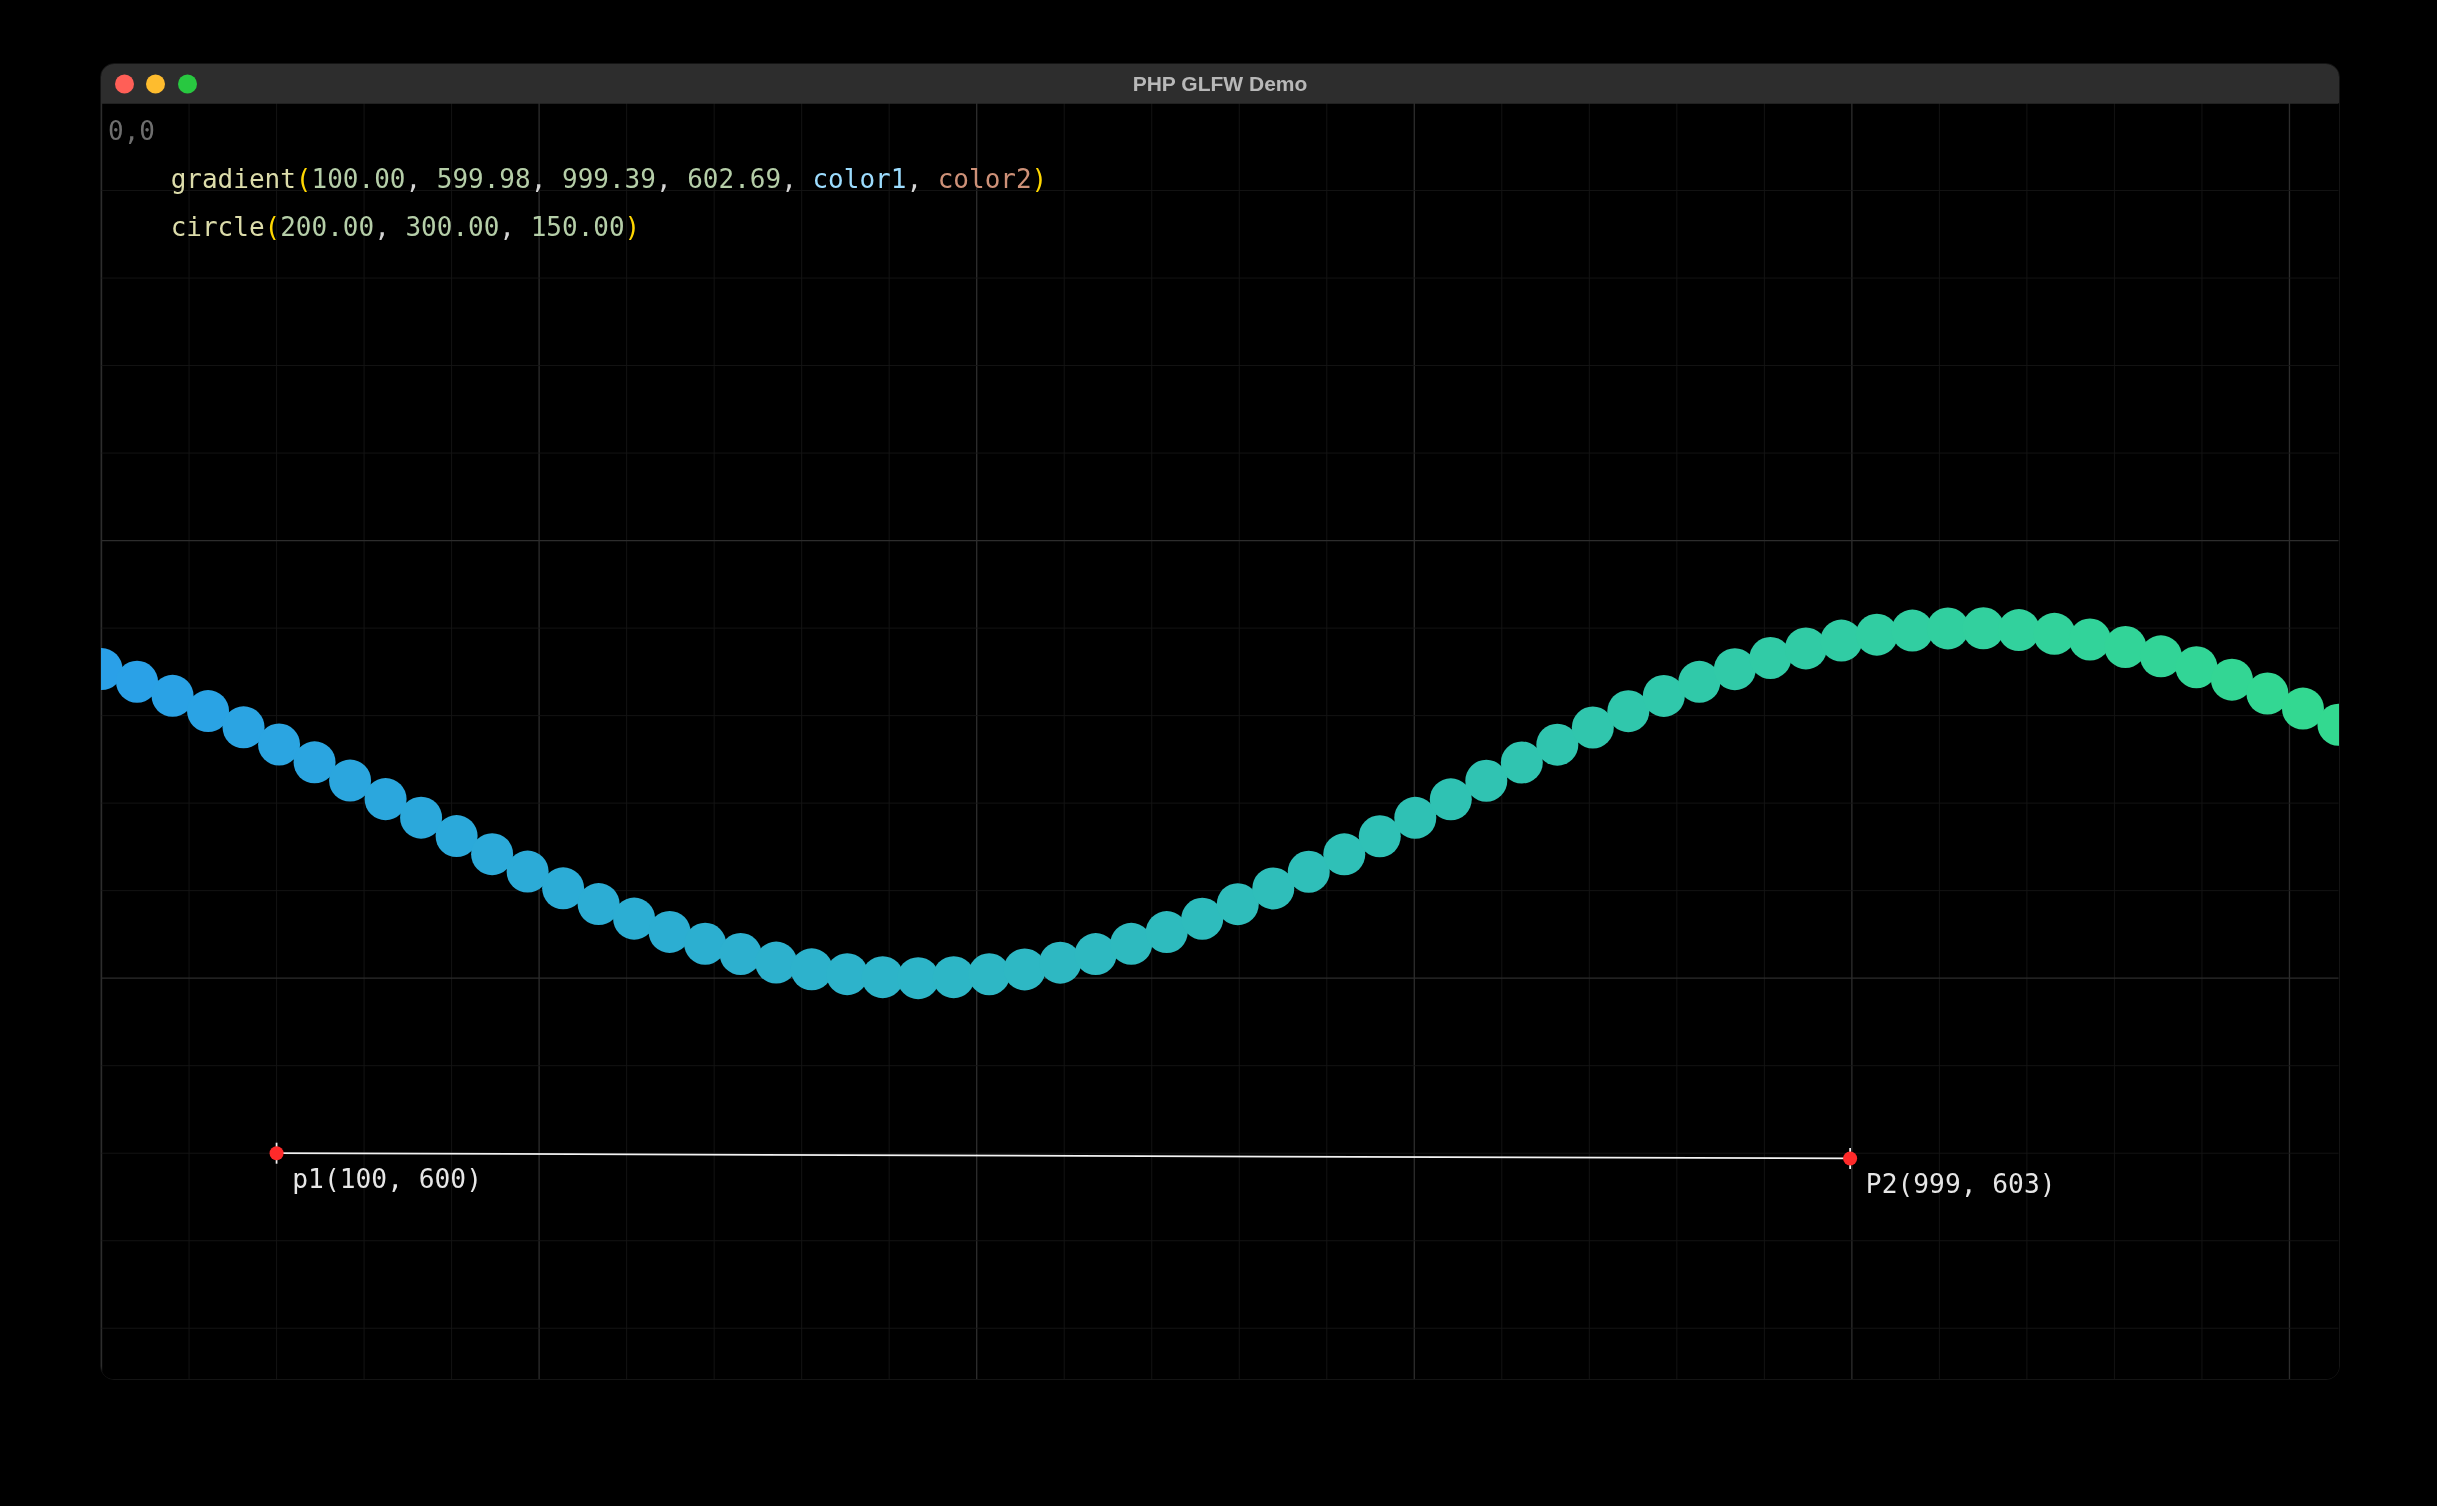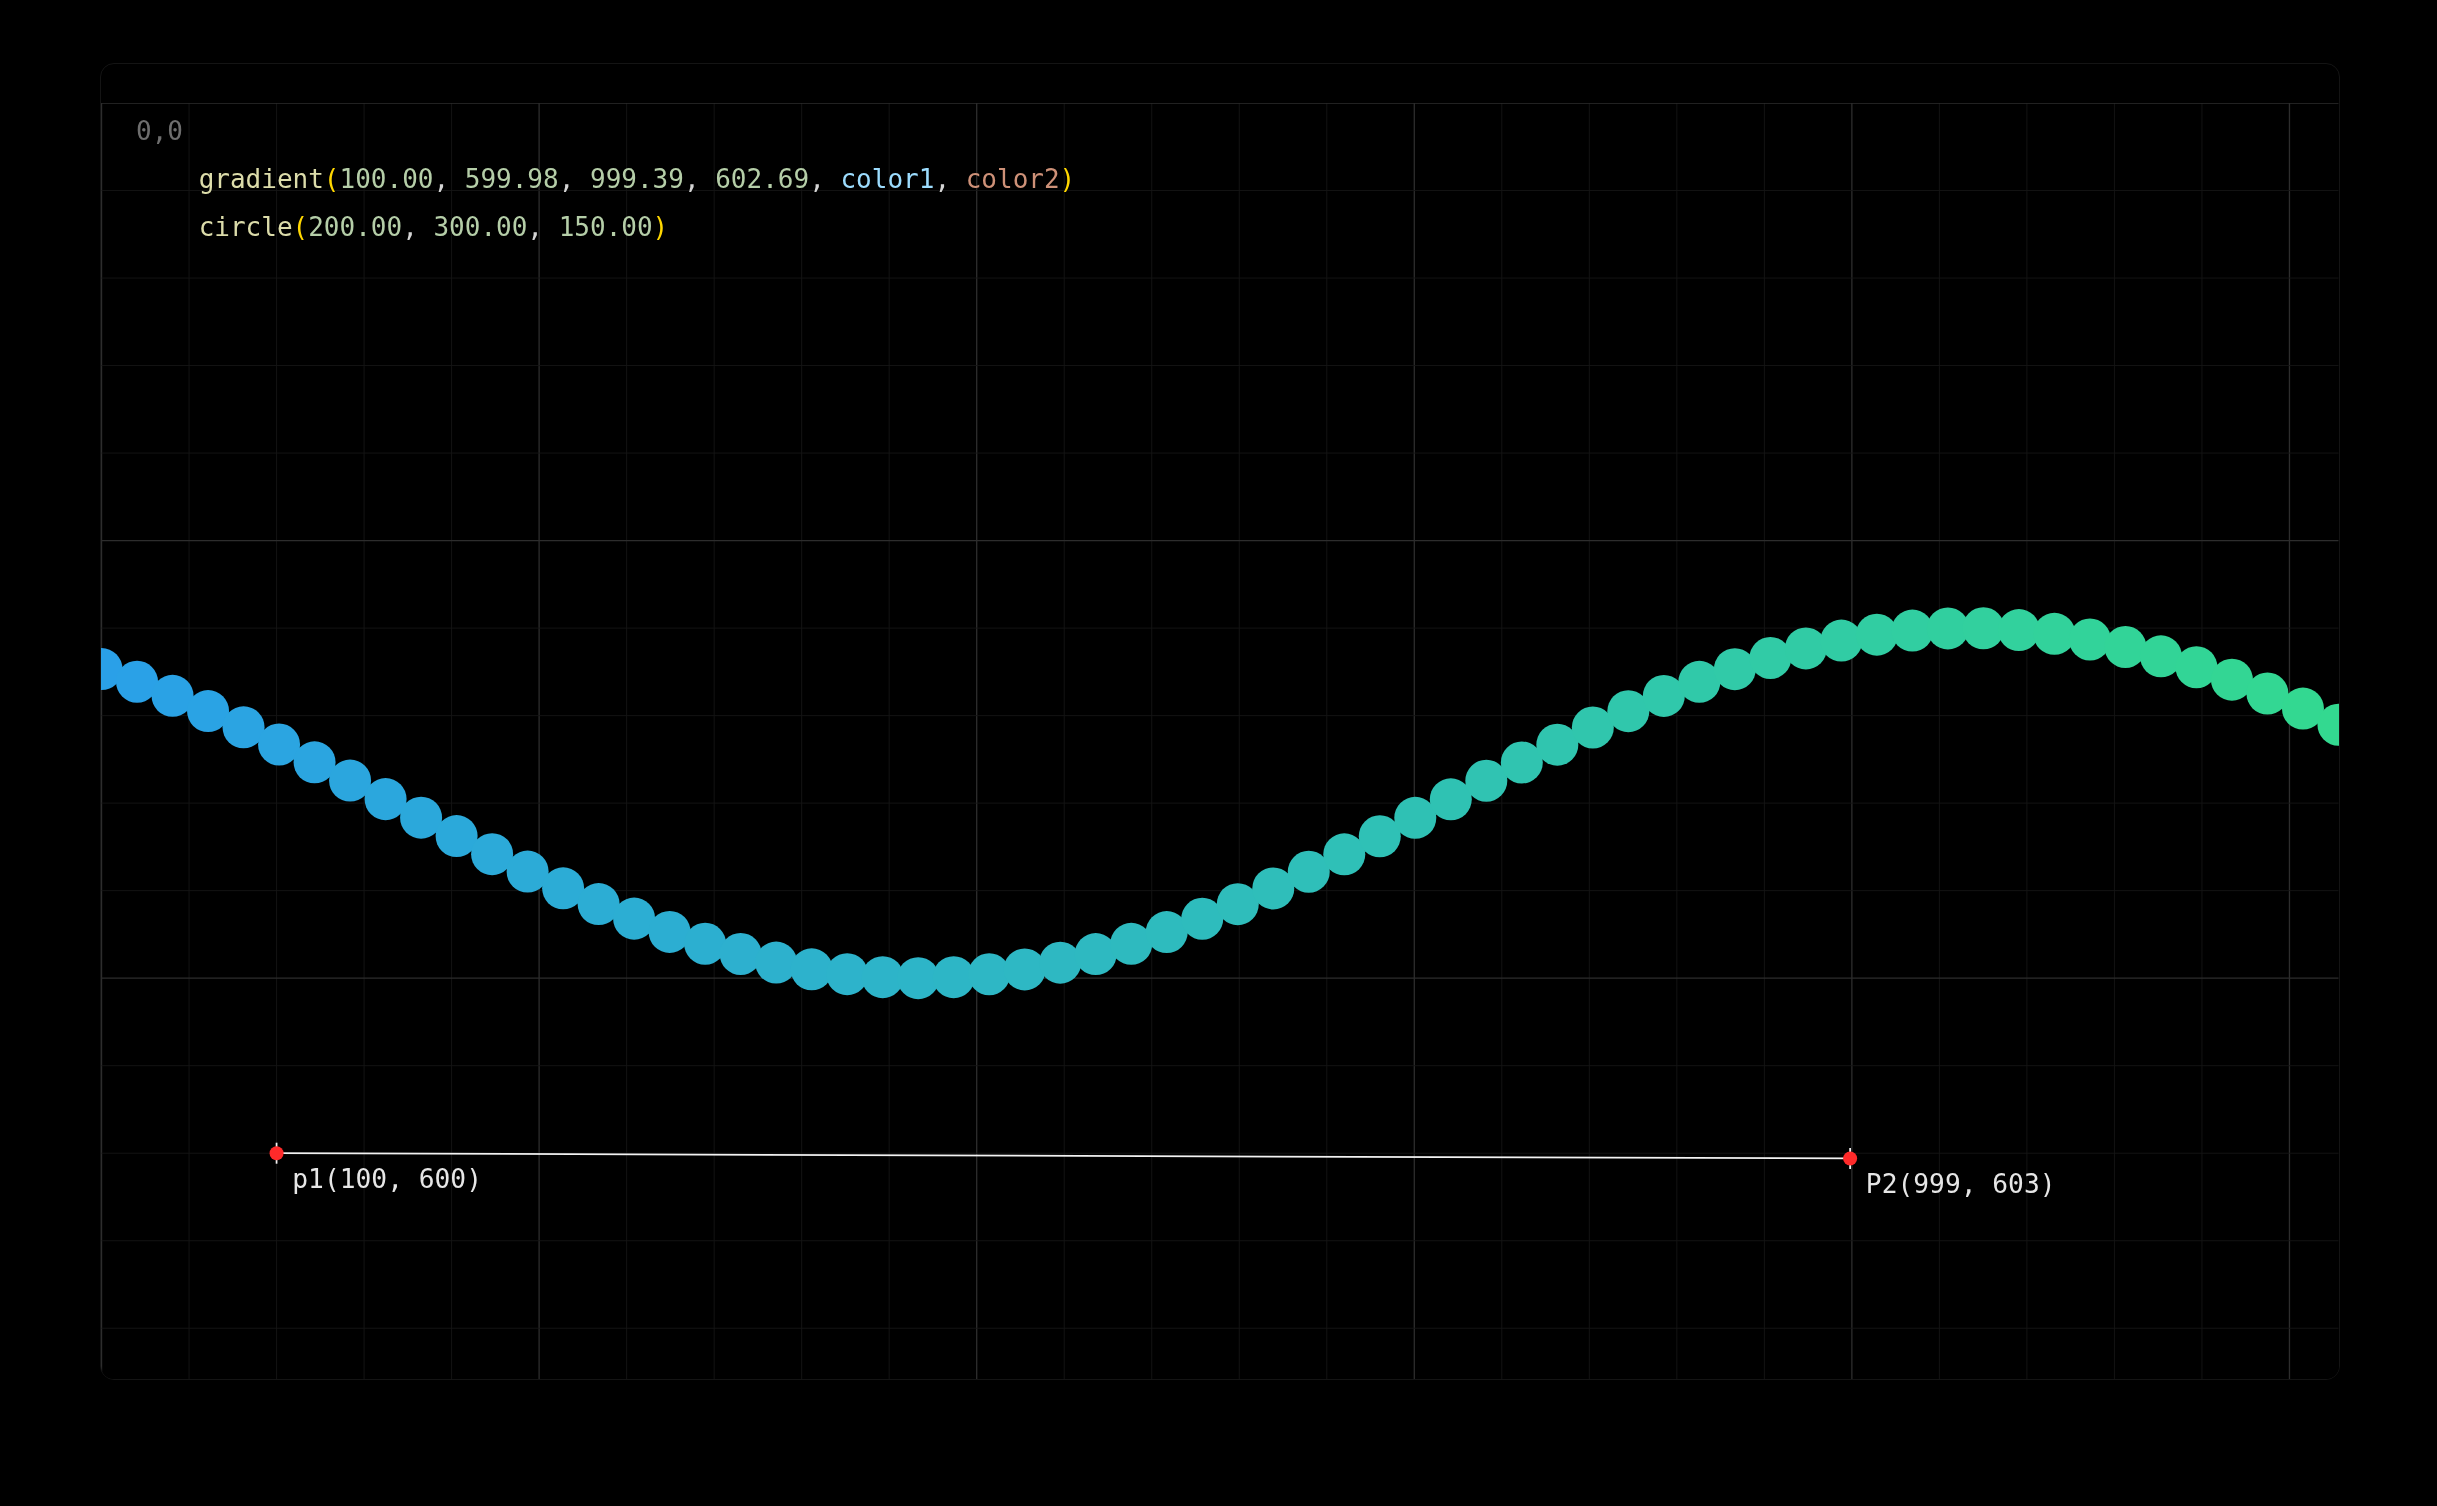--- a/index.html
+++ b/index.html
@@ -78,36 +78,43 @@
   }
   .code-overlay {
     position: absolute;
     left: 7px;
     top: 3.5px;
     font-size: 26px;
     line-height: 1.85;
     white-space: pre;
     color: #d4d4d4;
     text-shadow: 0 0 1.8px rgba(0,0,0,0.8);
-    margin-left: 28px;
   }
   .tok-origin   { color: #6e6e6e; }
   .tok-fn       { color: #dcdcaa; }
   .tok-paren    { color: #ffd700; }
   .tok-num      { color: #b5cea8; }
   .tok-sep      { color: #d4d4d4; }
   .tok-ident-a  { color: #9cdcfe; }
   .tok-ident-b  { color: #ce9178; }
 </style>
 </head>
 <body>
 
 <div class="desktop" id="desktop" style="transform: scale(1);">
   <div class="window">
 
+    <div class="titlebar">
+      <div class="traffic-lights">
+        <div class="tl red"></div>
+        <div class="tl yellow"></div>
+        <div class="tl green"></div>
+      </div>
+      <div class="title">PHP GLFW Demo</div>
+    </div>
 
     <div class="canvas-area">
       <svg class="plot" id="plot" viewBox="0 0 2556 1458">
           <defs>
             <linearGradient id="waveGrad" x1="0%" y1="0%" x2="100%" y2="0%">
               <stop offset="0%" stop-color="#2aa0e8"></stop>
               <stop offset="100%" stop-color="#33d990"></stop>
             </linearGradient>
           </defs>
           <g>

